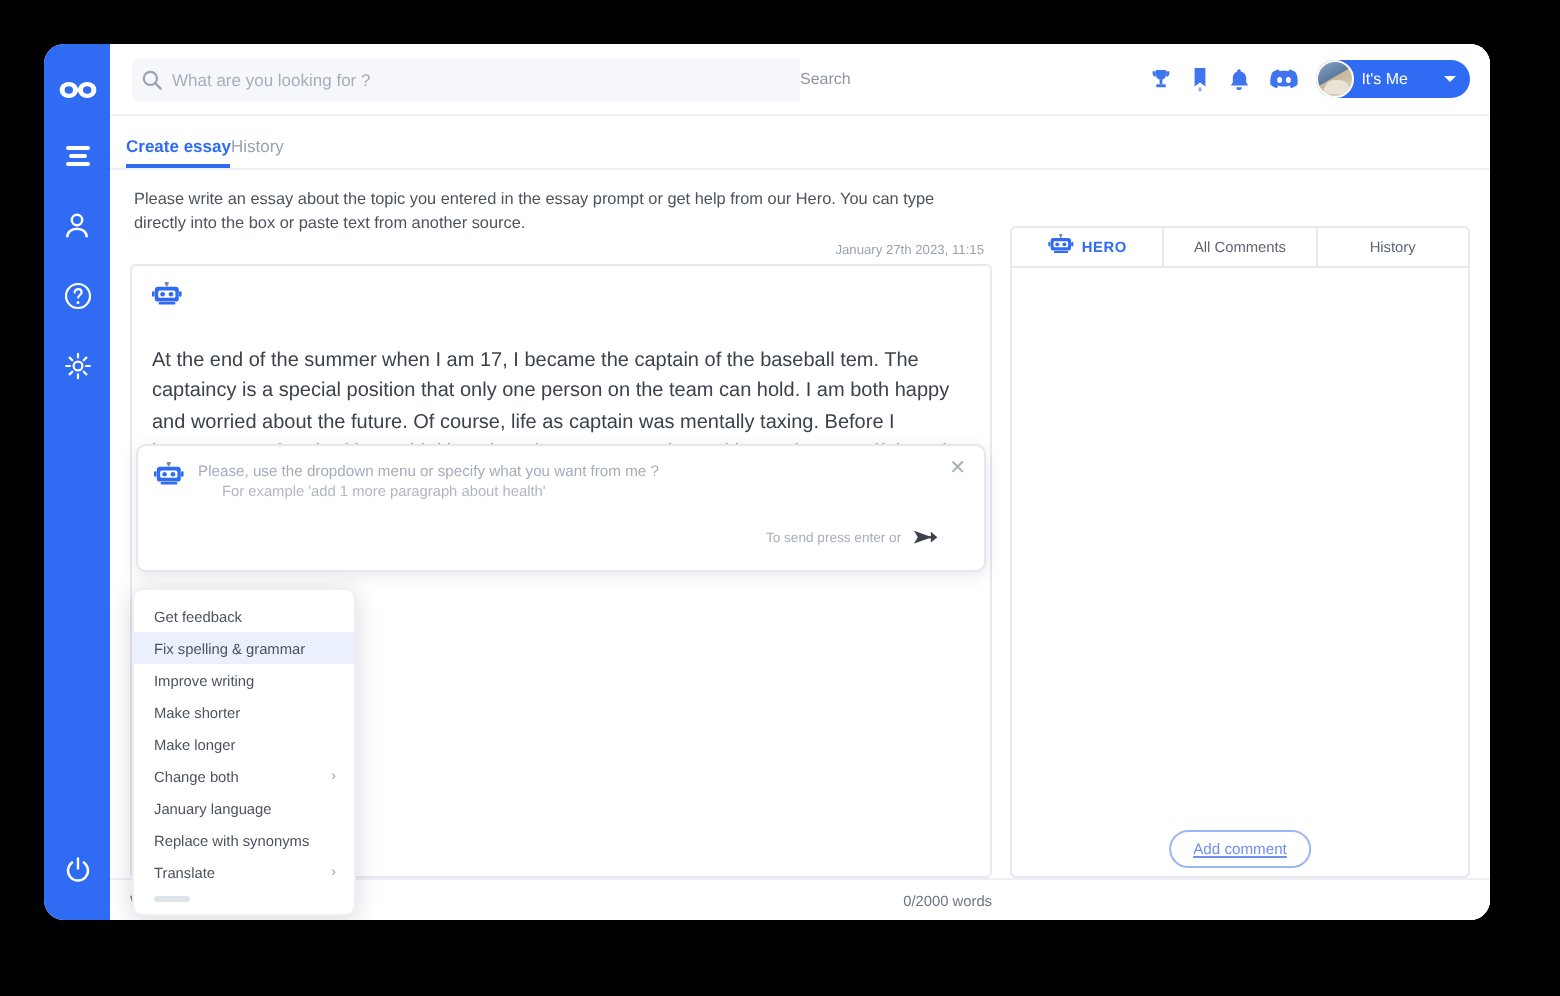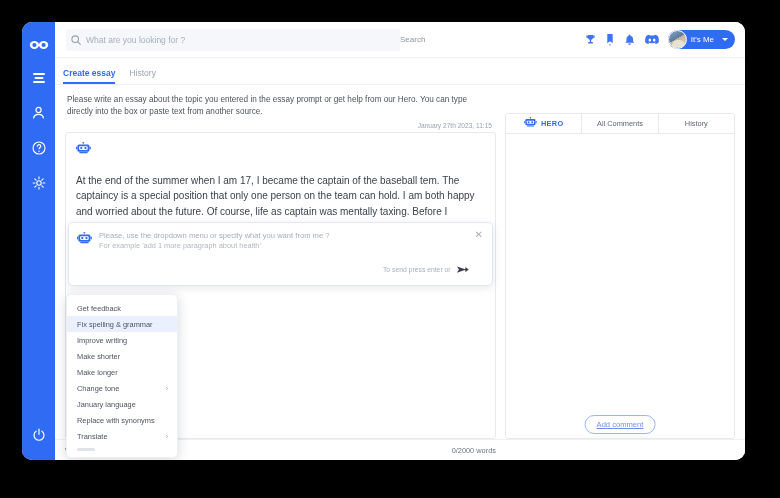--- a/index.html
+++ b/index.html
@@ -82,27 +82,27 @@
     width:19px;height:19px;border-radius:50%;
     background:linear-gradient(150deg,#8aa5c4 0%,#5b7a9e 45%,#c6b59a 46%,#e3d8c6 100%);
     border:1.5px solid #ffffff;box-sizing:border-box;
     margin-right:4px;flex:0 0 19px;
     overflow:hidden;position:relative;
   }
   .avatar:after{
     content:"";position:absolute;left:3px;bottom:1px;width:13px;height:7px;
     background:#e9e3d6;border-radius:7px 7px 2px 2px;
   }
-  .userchip .uname{color:#fff;font-size:8px;margin-right:8px;white-space:nowrap;}
+  .userchip .uname{color:#fff;font-size:8px;margin-right:18px;white-space:nowrap;}
   .caret{width:0;height:0;border-left:3px solid transparent;border-right:3px solid transparent;border-top:3.5px solid #fff;}
 
   
   .tabs{
     height:26px;flex:0 0 26px;display:flex;align-items:flex-end;
-    padding-left:8px;gap:14px;
+    padding-left:8px;
     border-bottom:1px solid #eef0f4;
   }
   .tab{
     font-size:8.5px;color:#9aa2b1;padding-bottom:4px;cursor:pointer;
     border-bottom:2px solid transparent;
   }
   .tab.active{color:#2f6bf3;font-weight:bold;border-bottom-color:#2f6bf3;}
 
   
   .body{flex:1 1 auto;display:flex;min-height:0;padding:9px 10px 0 10px;gap:9px;background:#fff;}
@@ -132,21 +132,21 @@
   .askbox{
     position:absolute;left:3px;top:128px;right:3px;
     background:#fff;border:1px solid #e4e7ee;border-radius:5px;
     box-shadow:0 2px 8px rgba(30,40,70,.10);
     padding:7px 9px 6px 8px;
     display:flex;
   }
   .askbox .rb{flex:0 0 auto;margin-right:7px;margin-top:1px;}
   .askbox .ask-body{flex:1 1 auto;min-width:0;}
   .ask-line1{font-size:7.6px;color:#a6adba;line-height:1.45;}
-  .ask-line2{font-size:7.4px;color:#b0b7c3;line-height:1.45;}
+  .ask-line2{font-size:7.4px;color:#b0b7c3;line-height:1.45;margin-left:12px;}
   .ask-foot{display:flex;align-items:center;justify-content:flex-end;margin-top:9px;gap:6px;}
   .ask-foot .hint{font-size:6.8px;color:#a7aebb;}
   .ask-close{flex:0 0 auto;color:#a7aebb;cursor:pointer;font-size:10px;line-height:1;margin-left:6px;}
 
   
   .menu{
     position:absolute;left:1px;top:200px;width:110px;
     background:#fff;border-radius:5px;
     box-shadow:0 2px 12px rgba(30,40,70,.18);
     border:1px solid #edeff4;
@@ -374,21 +374,21 @@
             <div class="menu-item">
               <span class="mi-label">Improve writing</span>
             </div>
             <div class="menu-item">
               <span class="mi-label">Make shorter</span>
             </div>
             <div class="menu-item">
               <span class="mi-label">Make longer</span>
             </div>
             <div class="menu-item">
-              <span class="mi-label">Change tone</span>
+              <span class="mi-label">Change both</span>
               <span class="mi-arrow">›</span>
             </div>
             <div class="menu-item">
               <span class="mi-label">January language</span>
             </div>
             <div class="menu-item">
               <span class="mi-label">Replace with synonyms</span>
             </div>
             <div class="menu-item">
               <span class="mi-label">Translate</span>

